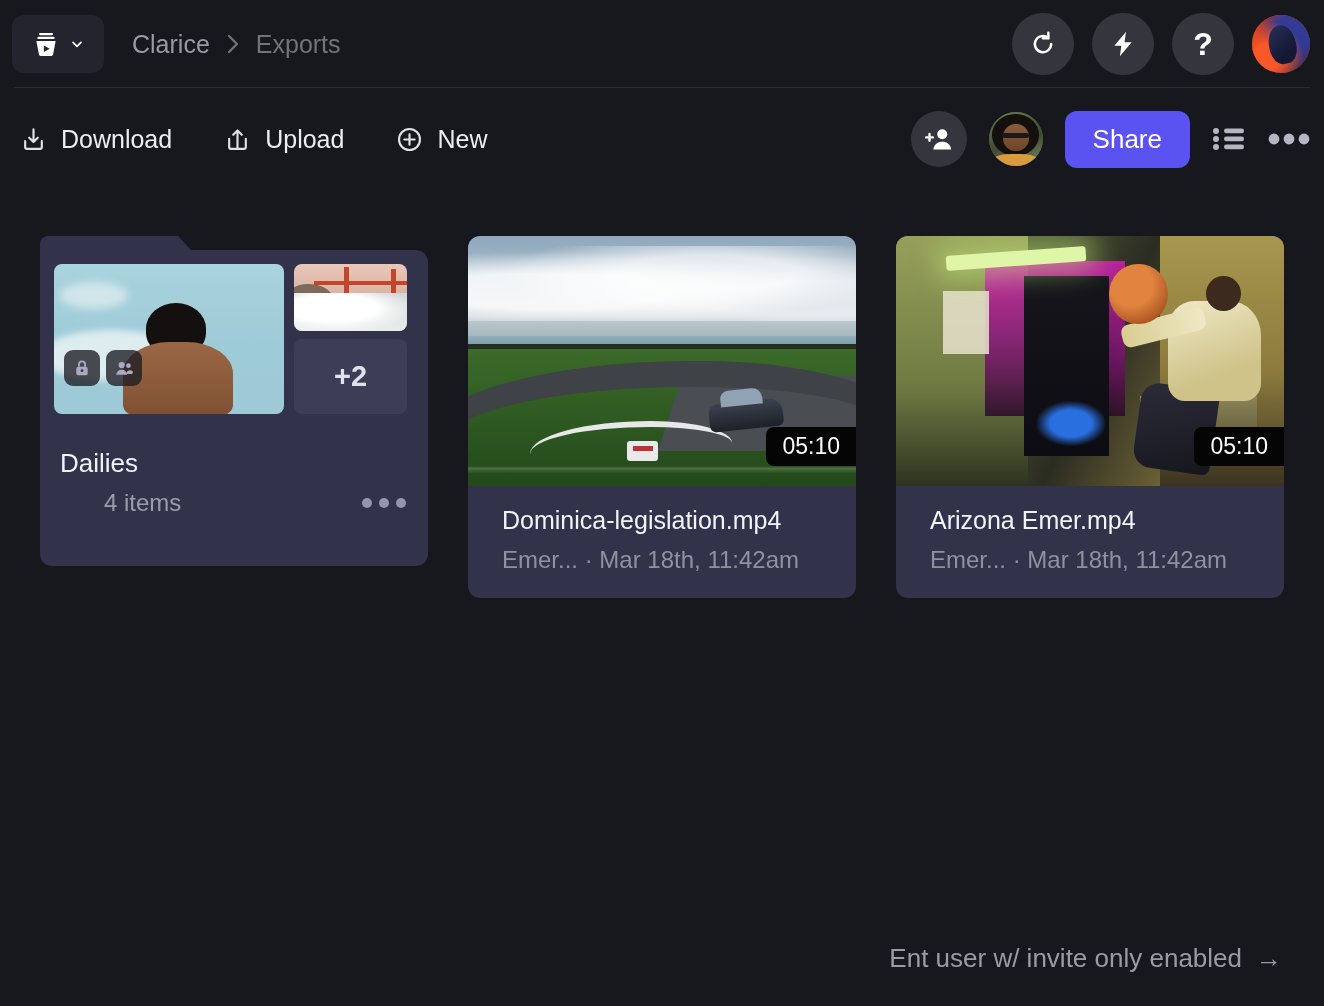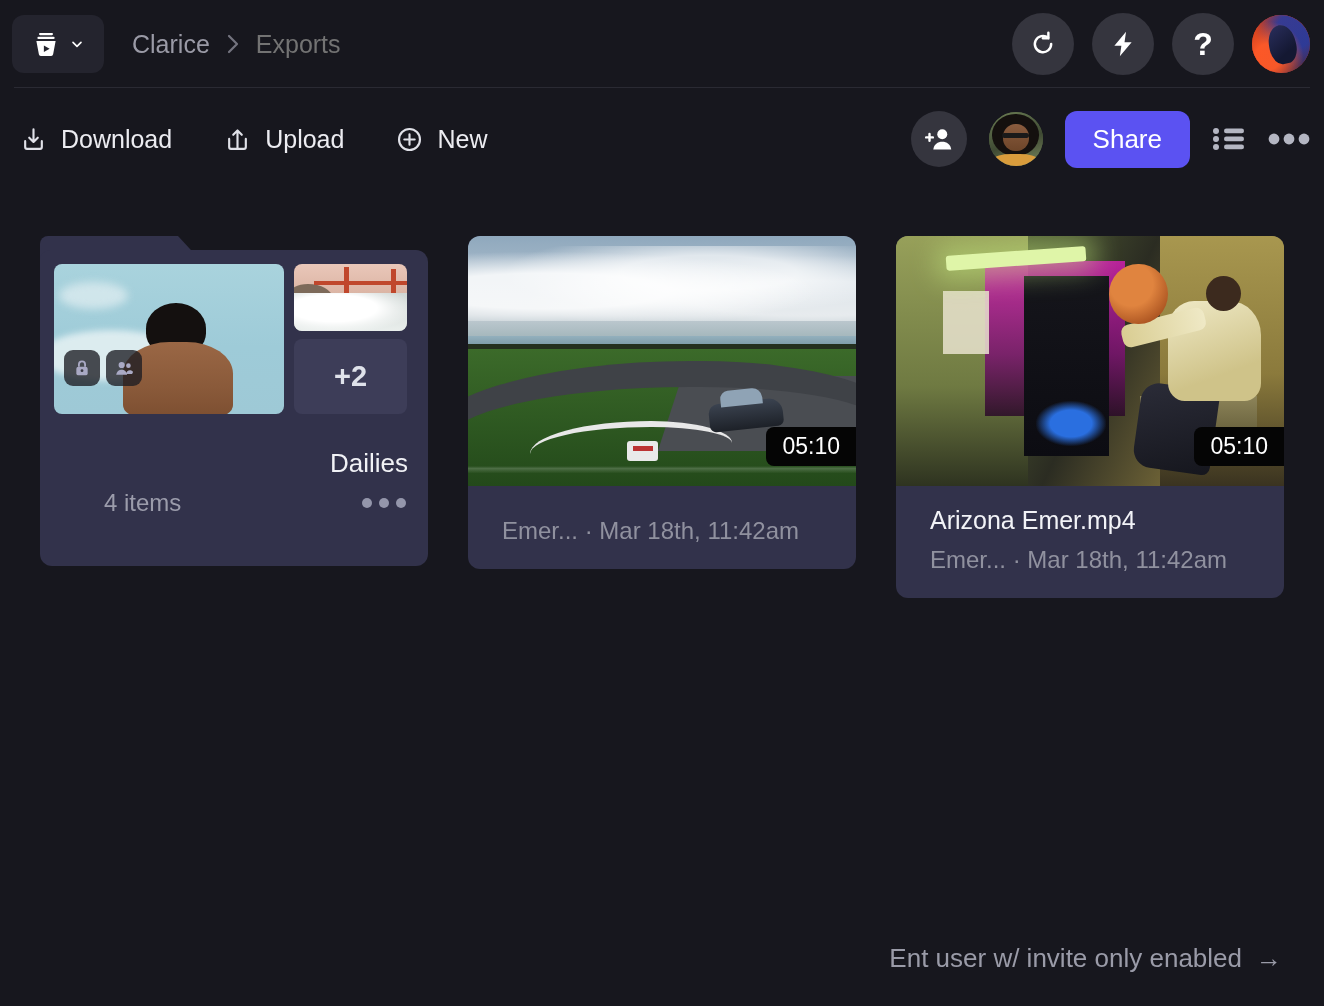--- a/index.html
+++ b/index.html
@@ -210,21 +210,21 @@
   .thumb-small .foam2 {
     position:absolute; right:2%; bottom:4%; width:44%; height:34%;
     background:#6e7a7a; border-radius:50% 50% 20% 20%; opacity:.8;
   }
   .thumb-more {
     width:113px; height:75px; border-radius:8px;
     background:#3d3d58;
     display:flex; align-items:center; justify-content:center;
     color:#dfe2ea; font-size:29px; font-weight:bold;
   }
-  .folder-meta { padding:34px 6px 0 6px;text-align:right; }
+  .folder-meta { padding:34px 6px 0 6px; }
   .folder-title { color:#f1f2f6; font-size:26px; }
   .folder-sub-row {
     display:flex; align-items:center; justify-content:space-between;
     margin-top:10px;
     margin-left:44px;
   }
   .folder-sub { color:#9b9cab; font-size:24px; }
   .dots-btn { display:flex; gap:7px; cursor:pointer; padding:6px 2px; }
   .dots-btn i { width:10px; height:10px; border-radius:50%; background:#9496ab; display:block; }
 
@@ -514,20 +514,21 @@
       <div class="tk-fence"></div>
       <div class="tk-road2"></div>
       <div class="tk-road"></div>
       <div class="tk-kerb"></div>
       <div class="tk-car"></div>
       <div class="tk-cones"></div>
       <div class="tk-scan"></div>
       <div class="dur-badge">05:10</div>
     </div>
     <div class="file-meta">
+      <div class="file-name">Dominica-legislation.mp4</div>
       <div class="file-sub">Emer... · Mar 18th, 11:42am</div>
     </div>
   </div>
 
   <div class="file-card">
     <div class="file-thumb">
       <div class="az-bg"></div>
       <div class="az-wall-l"></div>
       <div class="az-wall-r"></div>
       <div class="az-magenta"></div>

